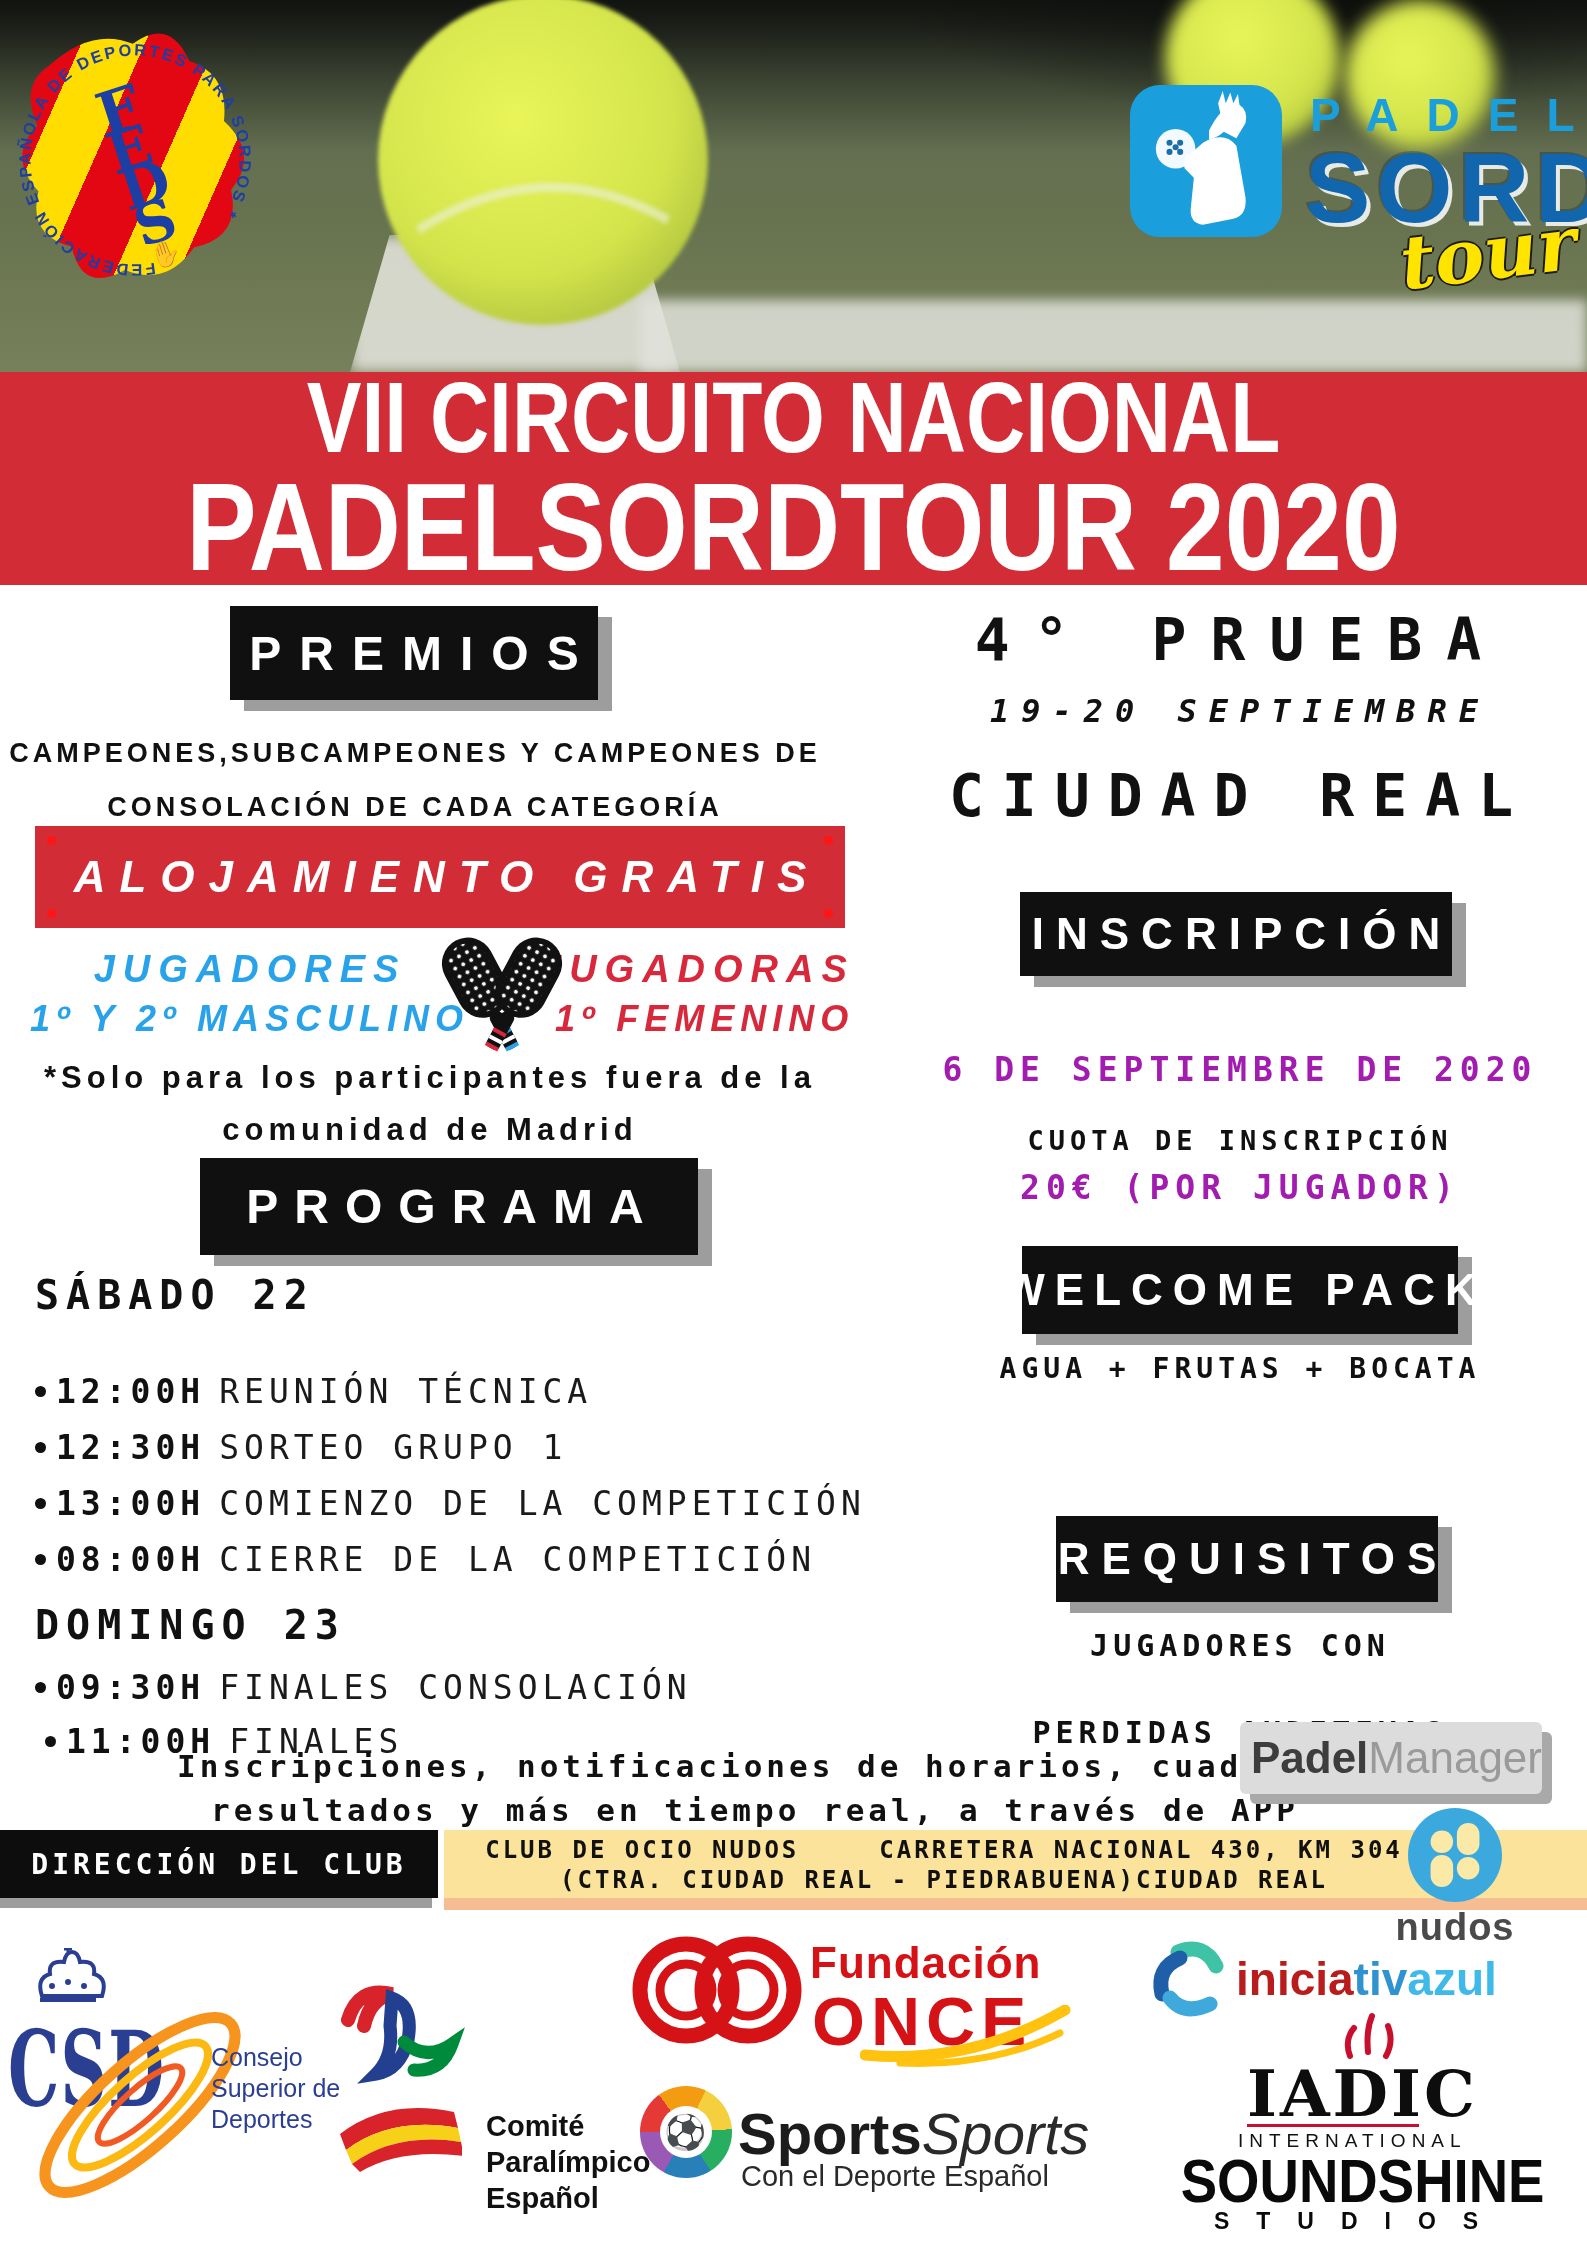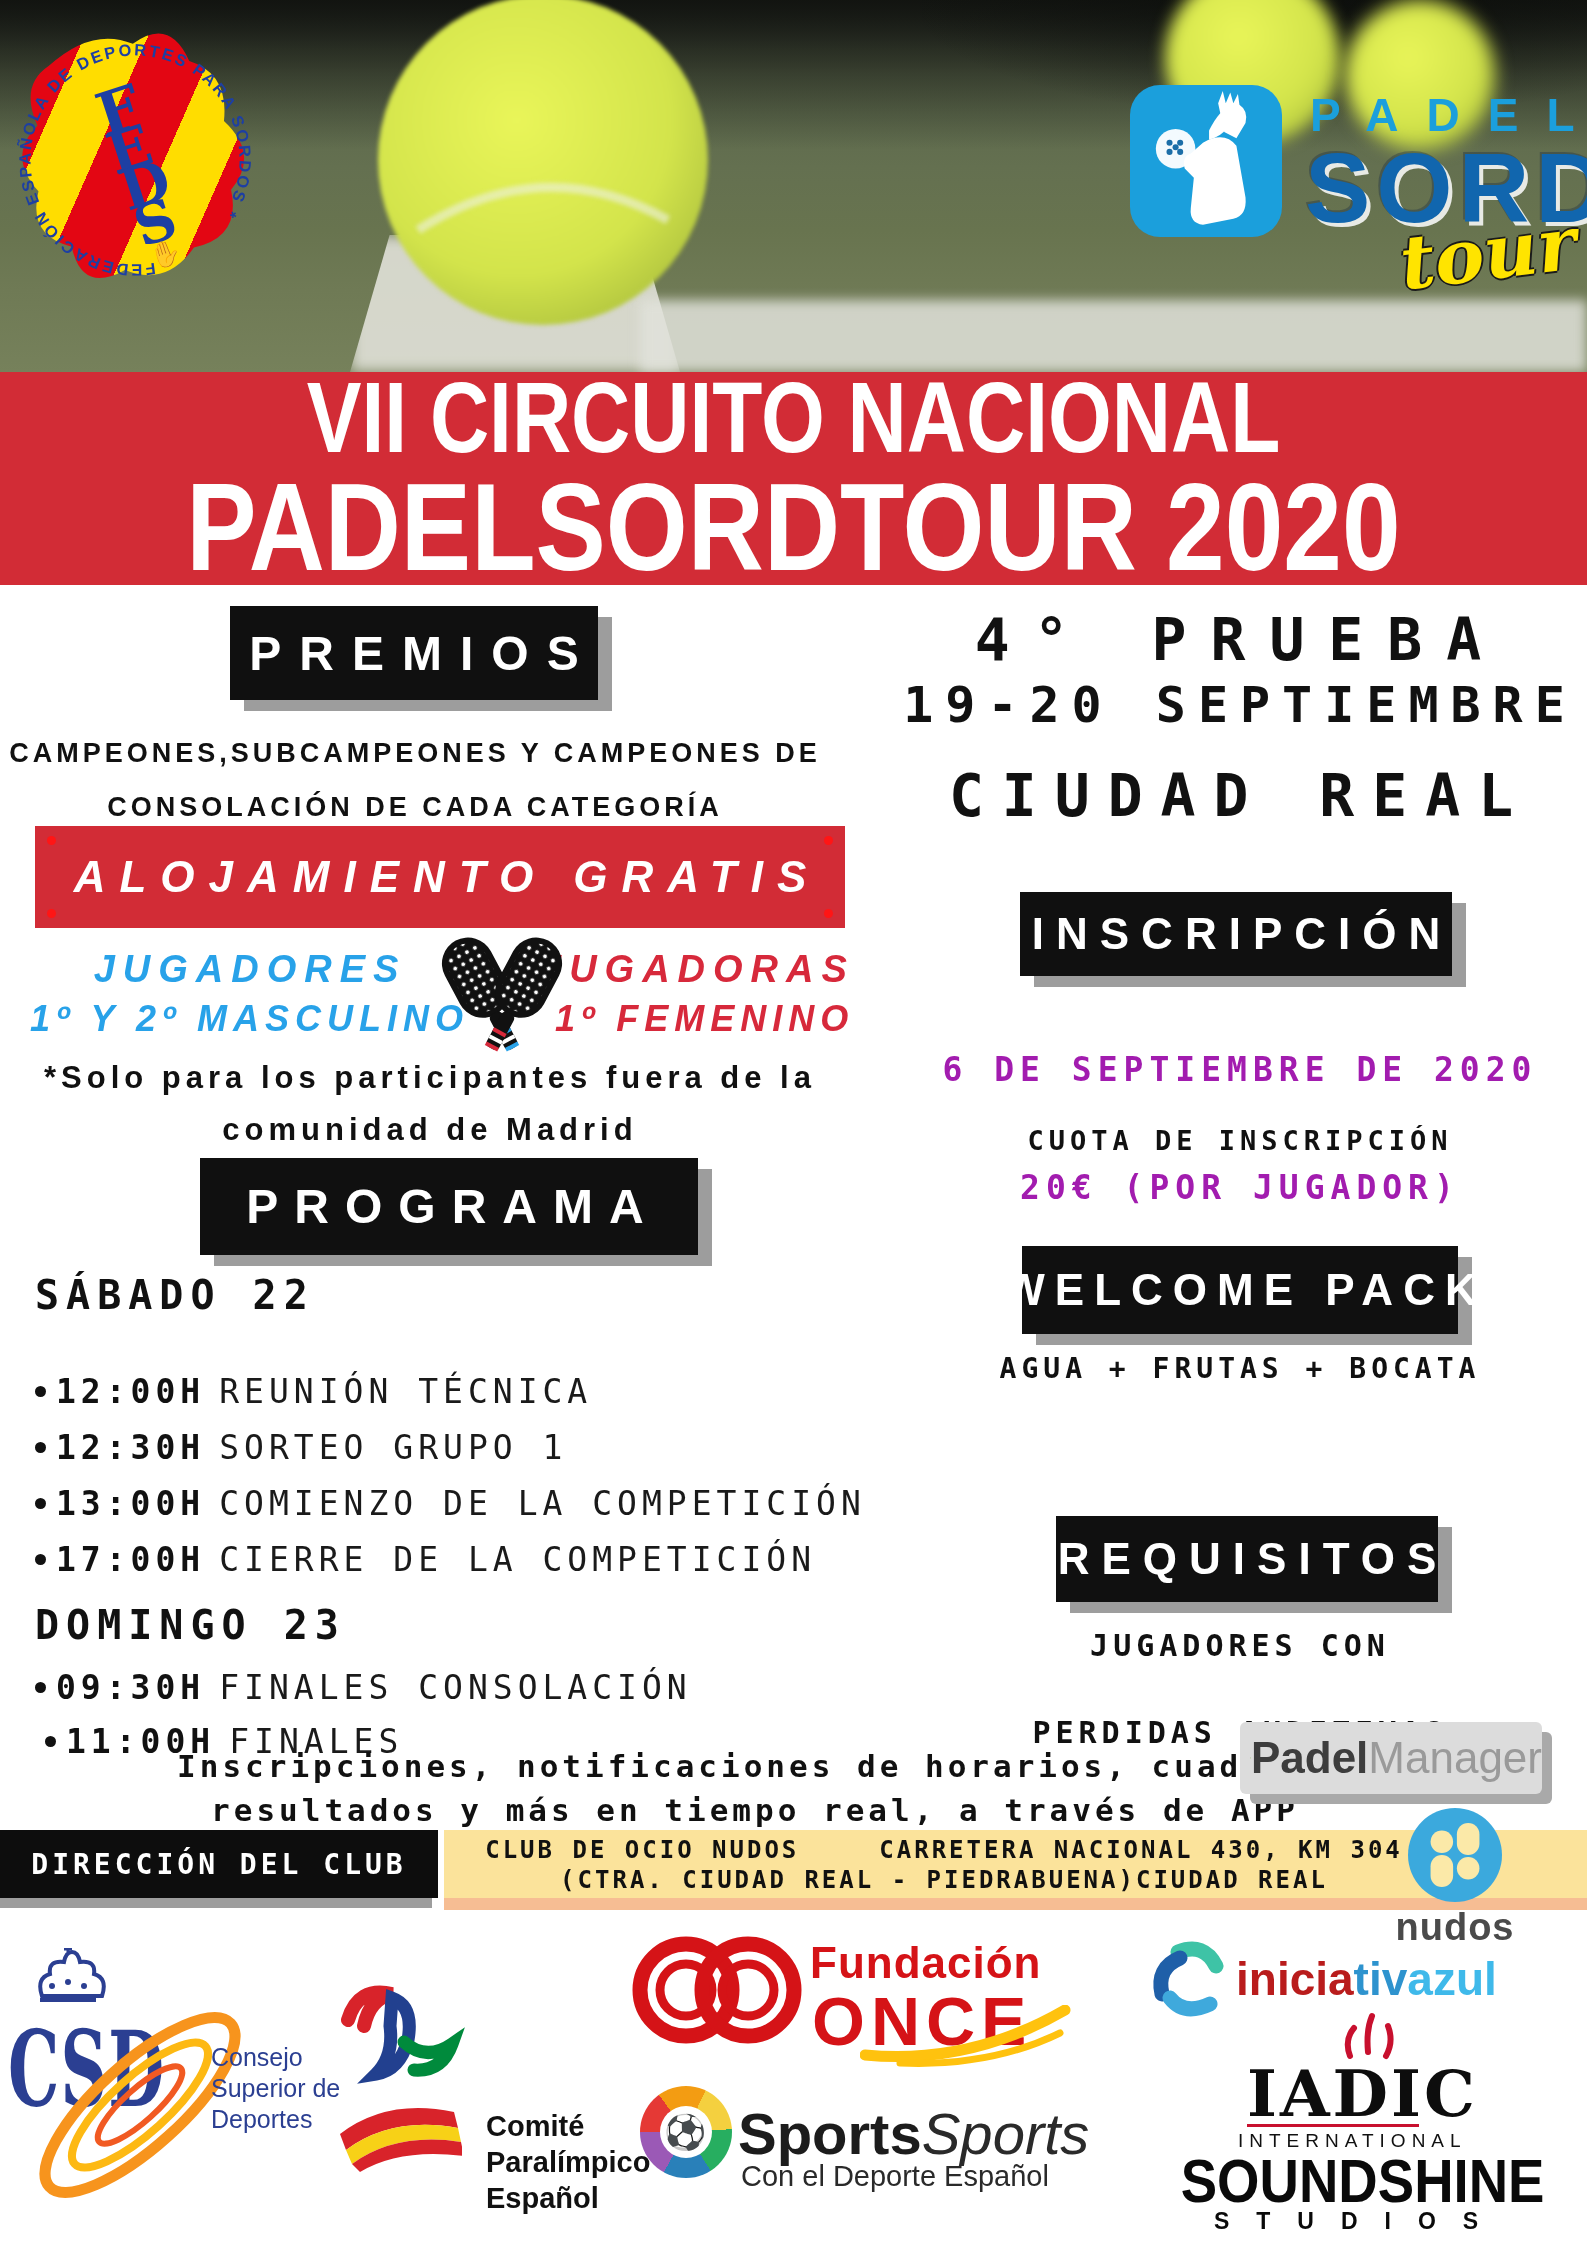--- a/index.html
+++ b/index.html
@@ -275,39 +275,39 @@
     <span class="bullet-time">12:30H</span>
     <span class="bullet-desc">SORTEO GRUPO 1</span>
   </div>
   <div class="bullet-row" style="left:35px;top:1484px;">
     <span class="bullet-dot"></span>
     <span class="bullet-time">13:00H</span>
     <span class="bullet-desc">COMIENZO DE LA COMPETICIÓN</span>
   </div>
   <div class="bullet-row" style="left:35px;top:1540px;">
     <span class="bullet-dot"></span>
-    <span class="bullet-time">17:00H</span>
+    <span class="bullet-time">08:00H</span>
     <span class="bullet-desc">CIERRE DE LA COMPETICIÓN</span>
   </div>
 
   <div class="abs mono-label" style="left:35px;top:1602px;font-size:40px;letter-spacing:7px;">DOMINGO 23</div>
 
   <div class="bullet-row" style="left:35px;top:1668px;">
     <span class="bullet-dot"></span>
     <span class="bullet-time">09:30H</span>
     <span class="bullet-desc">FINALES CONSOLACIÓN</span>
   </div>
   <div class="bullet-row" style="left:45px;top:1722px;">
     <span class="bullet-dot"></span>
     <span class="bullet-time">11:00H</span>
     <span class="bullet-desc">FINALES</span>
   </div>
 
   <div class="abs ctr mono-label" style="left:900px;top:606px;width:680px;font-size:58px;letter-spacing:24px;">4° PRUEBA</div>
-  <div class="abs ctr mono-label" style="left:900px;top:676px;width:680px;font-size:50px;letter-spacing:12px;">19-20 SEPTIEMBRE</div>
+  <div class="abs ctr mono-label" style="left:900px;top:692px;width:680px;font-size:32px;letter-spacing:12px;font-style:italic;">19-20 SEPTIEMBRE</div>
   <div class="abs ctr mono-label" style="left:900px;top:762px;width:680px;font-size:58px;letter-spacing:18px;">CIUDAD REAL</div>
 
   <div class="blackbox" style="left:1020px;top:892px;width:420px;height:84px;font-size:44px;letter-spacing:12px;padding-left:12px;">
     <span>INSCRIPCIÓN</span>
   </div>
   <div class="abs ctr mono-red" style="left:900px;top:1050px;width:680px;font-size:33px;letter-spacing:6px;">6 DE SEPTIEMBRE DE 2020</div>
   <div class="abs ctr mono-label" style="left:900px;top:1125px;width:680px;font-size:27px;letter-spacing:5px;">CUOTA DE INSCRIPCIÓN</div>
   <div class="abs ctr mono-red" style="left:900px;top:1168px;width:680px;font-size:33px;letter-spacing:6px;">20€ (POR JUGADOR)</div>
 
   <div class="blackbox" style="left:1022px;top:1246px;width:426px;height:88px;font-size:44px;letter-spacing:10px;padding-left:10px;">

